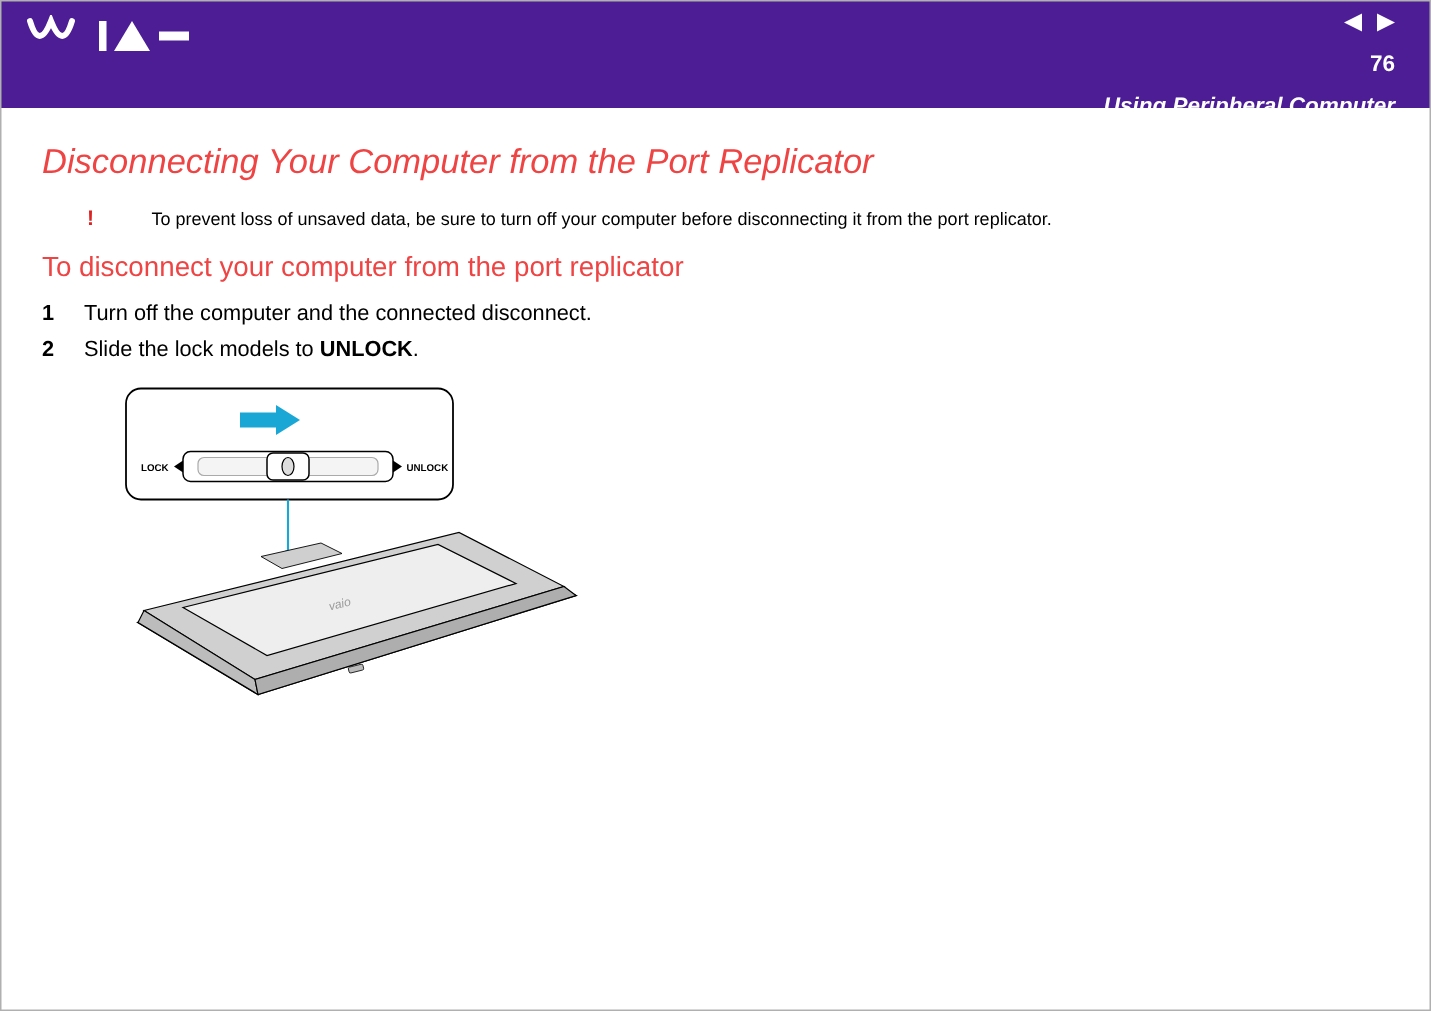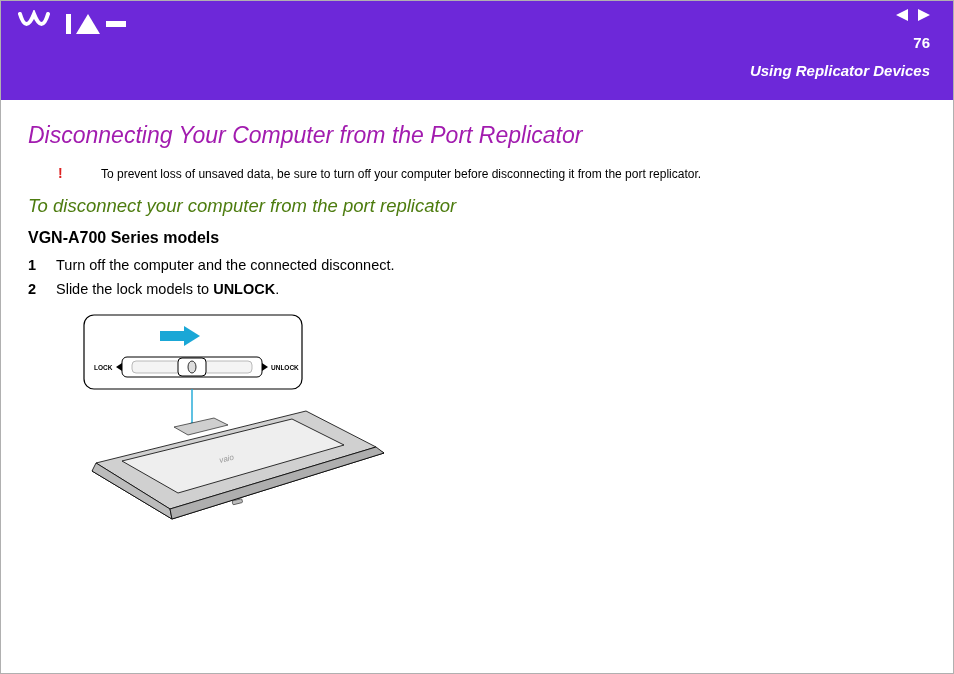--- a/index.html
+++ b/index.html
@@ -5,22 +5,22 @@
   * { box-sizing: border-box; margin: 0; padding: 0; }
   body {
     width: 954px;
     height: 674px;
     font-family: Arial, Helvetica, sans-serif;
     background: #fff;
     position: relative;
     overflow: hidden;
   }
   .header {
-    background: #6d28d9;
-    height: 100px;
+    background: #4c1d95;
+    height: 72px;
     position: relative;
   }
   .logo {
     position: absolute;
     left: 18px;
     top: 10px;
     fill: #fff;
   }
   .nav-arrows {
     position: absolute;
@@ -44,21 +44,21 @@
     top: 62px;
     color: #fff;
     font-style: italic;
     font-weight: bold;
     font-size: 15px;
   }
   .content {
     padding: 22px 28px 0 28px;
   }
   .heading {
-    color: #a21caf;
+    color: #ef4444;
     font-style: italic;
     font-size: 23px;
     margin-bottom: 18px;
     font-weight: 400;
   }
   .warning-block {
     margin-left: 30px;
     margin-bottom: 14px;
     position: relative;
   }
@@ -70,25 +70,24 @@
     top: -2px;
     font-size: 14px;
   }
   .warning-text {
     font-size: 12px;
     color: #000;
     display: block;
     margin-left: 43px;
   }
   .subheading {
-    color: #4d7c0f;
+    color: #ef4444;
     font-size: 18.5px;
     margin-bottom: 12px;
     font-weight: 400;
-    font-style: italic;
   }
   .series {
     font-weight: bold;
     font-size: 16px;
     margin-bottom: 10px;
   }
   .steps {
     list-style: none;
   }
   .step {
@@ -120,34 +119,33 @@
   </svg>
   <div class="nav-arrows">
     <svg width="16" height="14" viewBox="0 0 16 14">
         <path d="M14 1 L2 7 L14 13 Z" fill="#fff"></path>
       </svg>
     <svg width="16" height="14" viewBox="0 0 16 14">
         <path d="M2 1 L14 7 L2 13 Z" fill="#fff"></path>
       </svg>
   </div>
   <div class="page-num">76</div>
-  <div class="section-title">Using Replicator Devices</div>
+  <div class="section-title">Using Peripheral Computer</div>
 </div>
 
 <div class="content">
   <h2 class="heading">Disconnecting Your Computer from the Port Replicator</h2>
 
   <div class="warning-block">
     <span class="bang">!</span>
     <span class="warning-text">To prevent loss of unsaved data, be sure to turn off your computer before disconnecting it from the port replicator.</span>
   </div>
 
   <div class="subheading">To disconnect your computer from the port replicator</div>
 
-  <div class="series">VGN-A700 Series models</div>
 
   <ol class="steps">
     <li class="step">
       <span class="num">1</span>
       <span>Turn off the computer and the connected disconnect.</span>
     </li>
     <li class="step">
       <span class="num">2</span>
       <span>
         <span>Slide the lock models to </span><span class="bold">UNLOCK</span><span>.</span>

